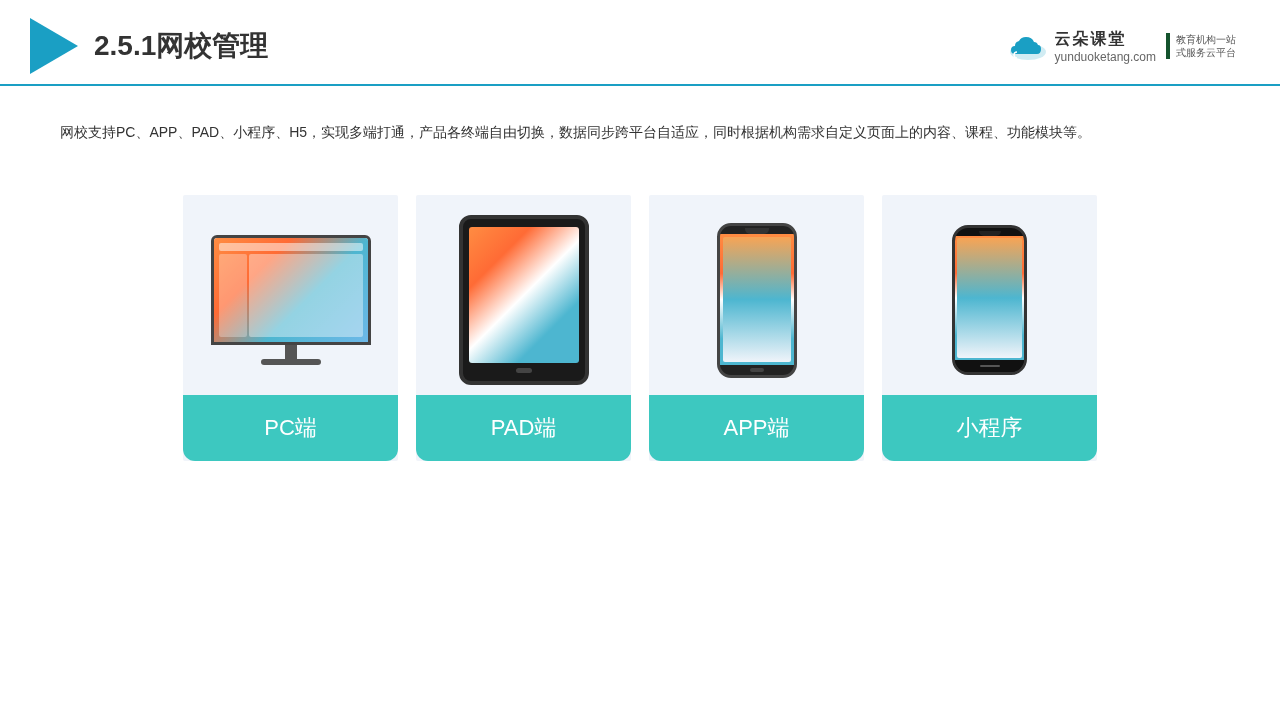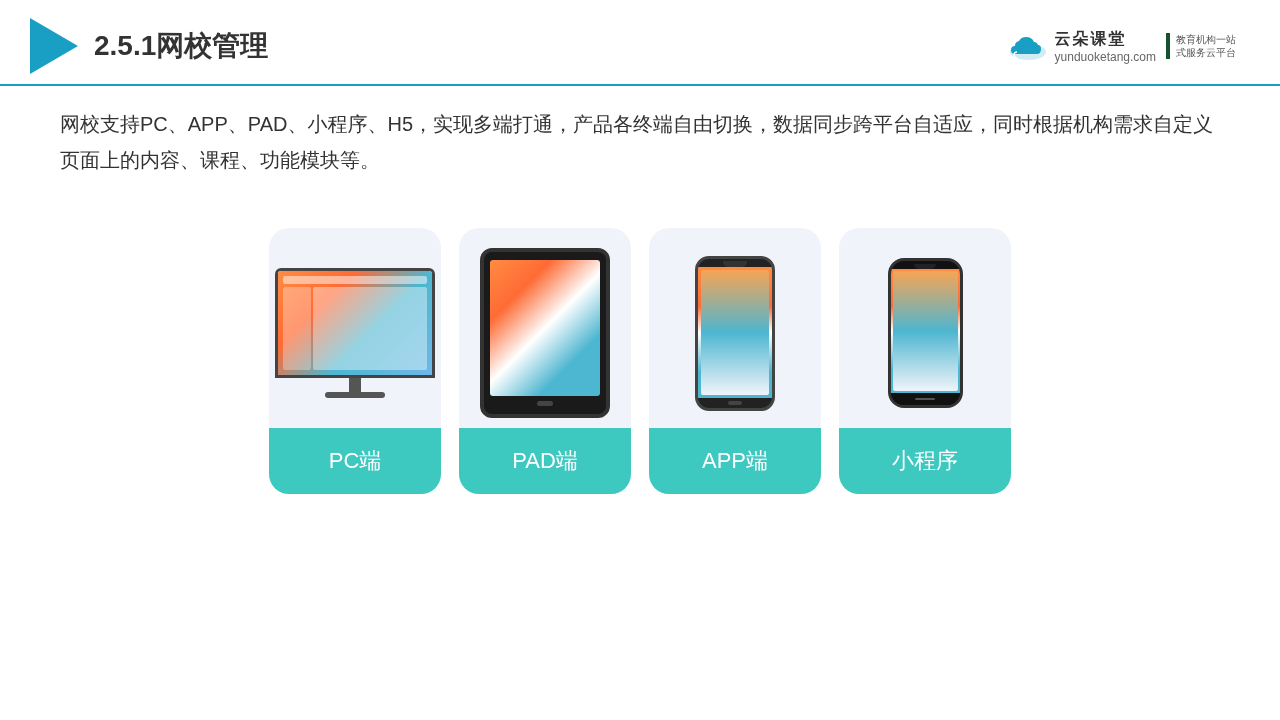--- a/index.html
+++ b/index.html
@@ -67,39 +67,39 @@
       color: #555;
       line-height: 1.3;
       text-align: center;
       border-left: 4px solid #14532d;
       padding-left: 6px;
       margin-left: 4px;
     }
 
     
     .description {
-      padding: 20px 60px 10px 60px;
-      font-size: 20px;
+      padding: 34px 60px 10px 60px;
+      font-size: 14px;
       color: #333;
       line-height: 1.8;
     }
 
     
     .cards-container {
       display: flex;
       justify-content: center;
       gap: 18px;
       padding: 30px 40px 20px 40px;
       margin-top: 10px;
     }
 
     .card {
       background: #f0f4fa;
-      border-radius: 20px;
-      width: 172px;
+      border-radius: 2px;
+      width: 215px;
       display: flex;
       flex-direction: column;
       align-items: center;
       overflow: hidden;
     }
 
     .card-image-area {
       width: 100%;
       height: 200px;
       display: flex;

